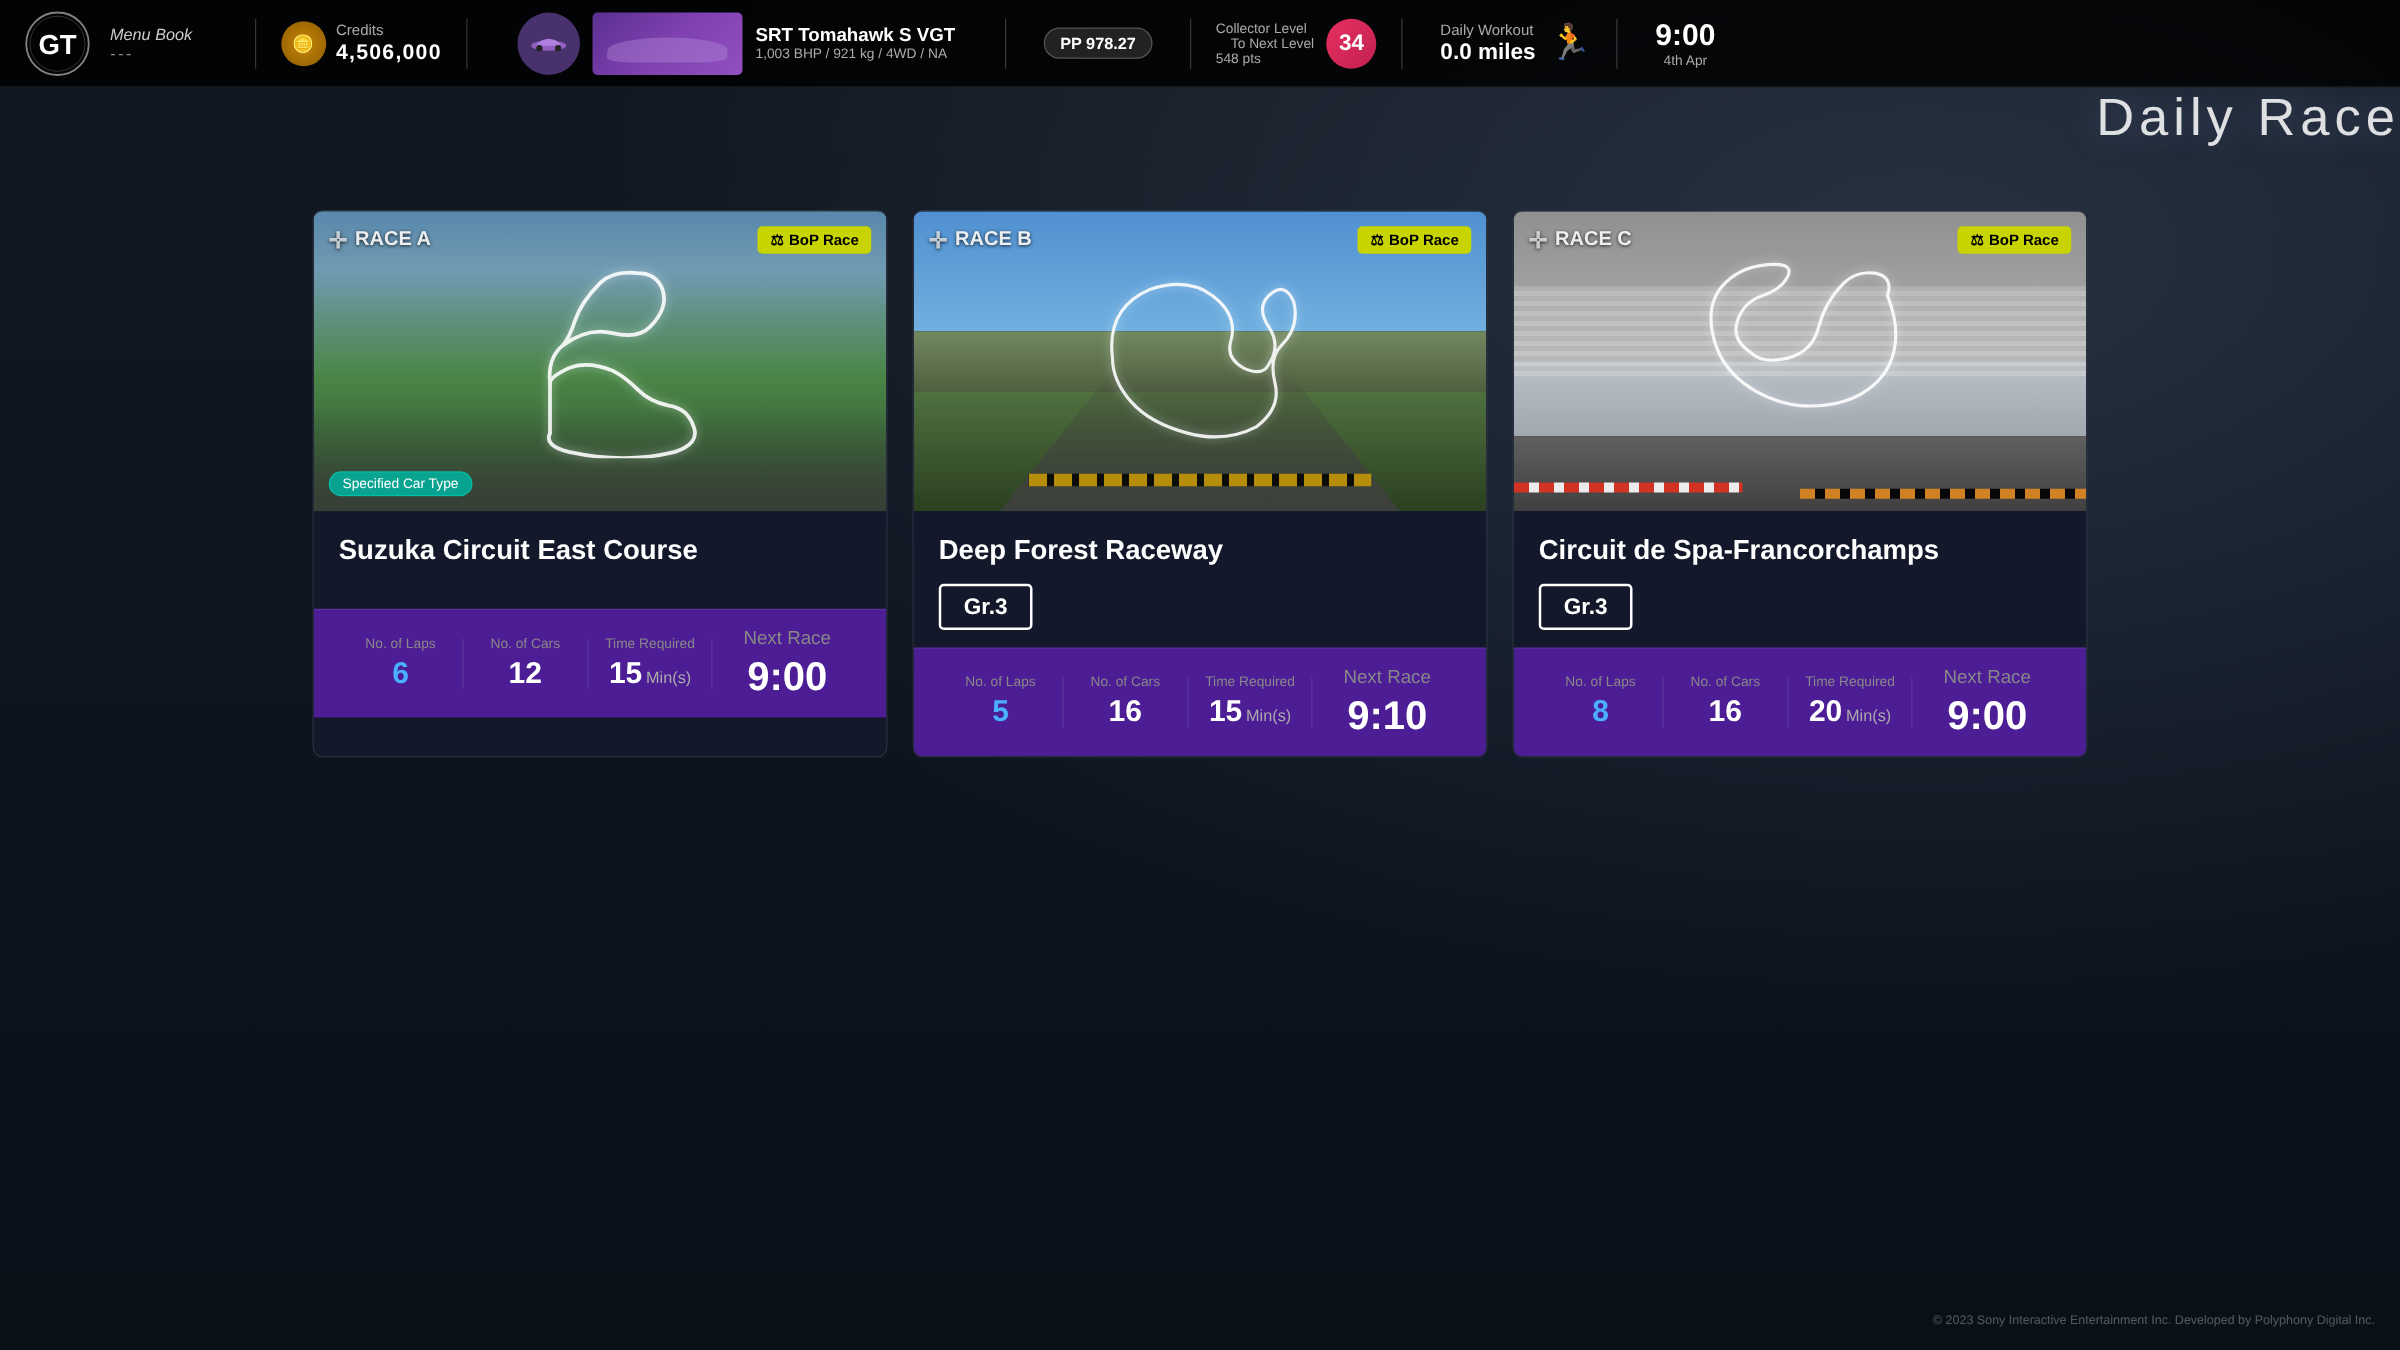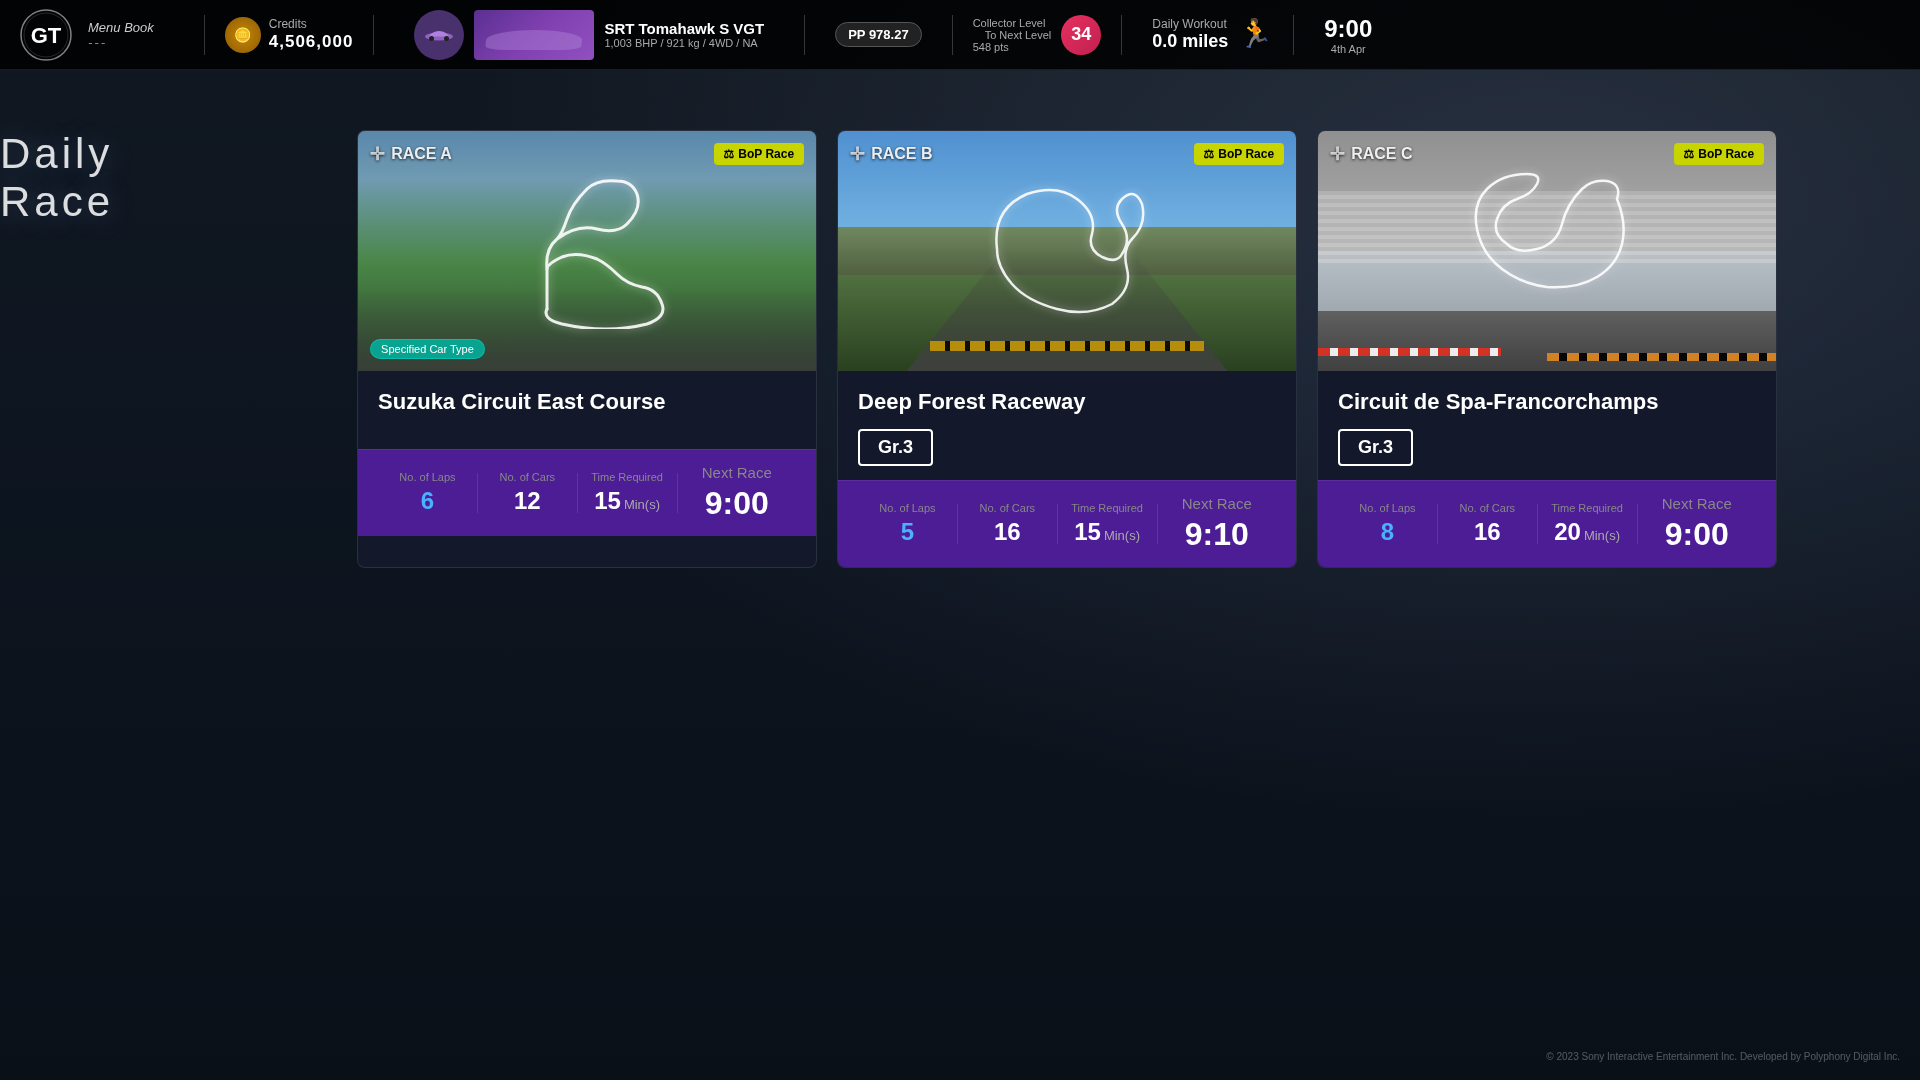--- a/index.html
+++ b/index.html
@@ -228,23 +228,22 @@
     .time-date {
       font-size: 11px;
       color: #aaa;
     }
 
     
     .main-content {
       position: relative;
       z-index: 5;
       display: flex;
-      flex-direction: row;
-      align-items: flex-start;
-      padding-top: 60px;
+      flex-direction: column;
+      align-items: flex-end;
     }
 
     .page-title {
       font-size: 42px;
       font-weight: 300;
       color: rgba(255,255,255,0.85);
       letter-spacing: 4px;
       margin-bottom: 50px;
       text-shadow: 0 0 30px rgba(150,180,255,0.3);
     }

